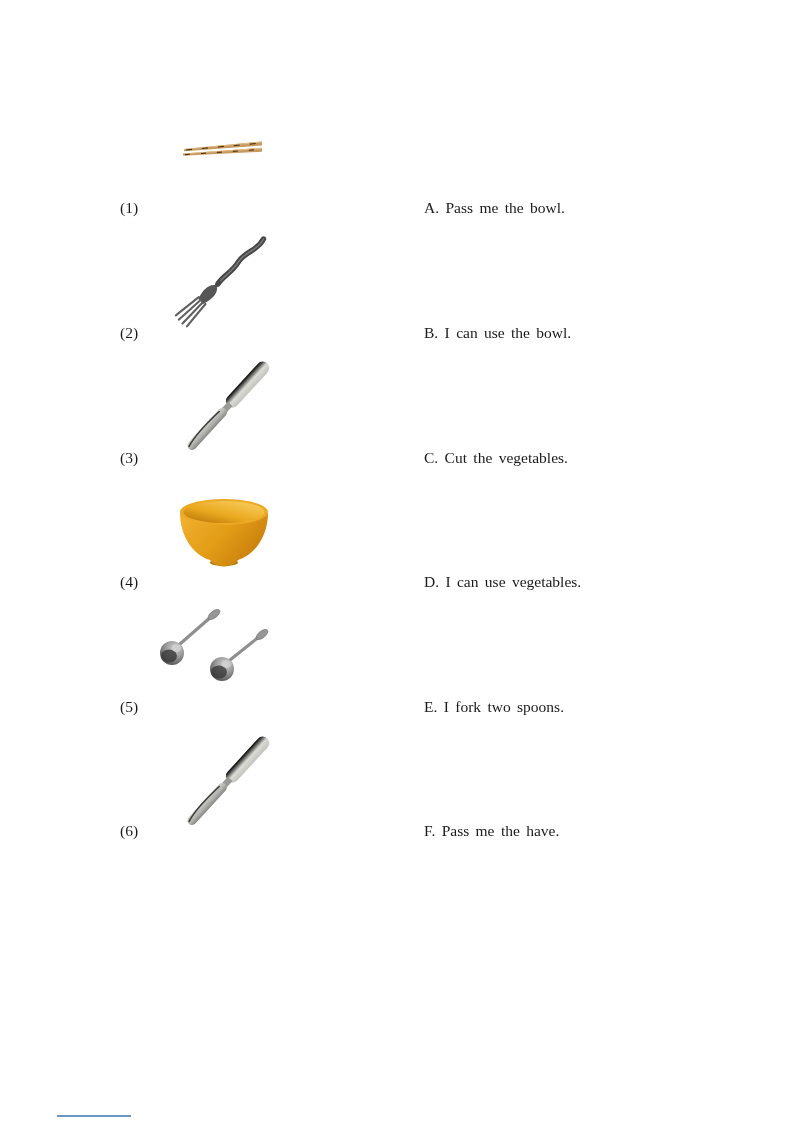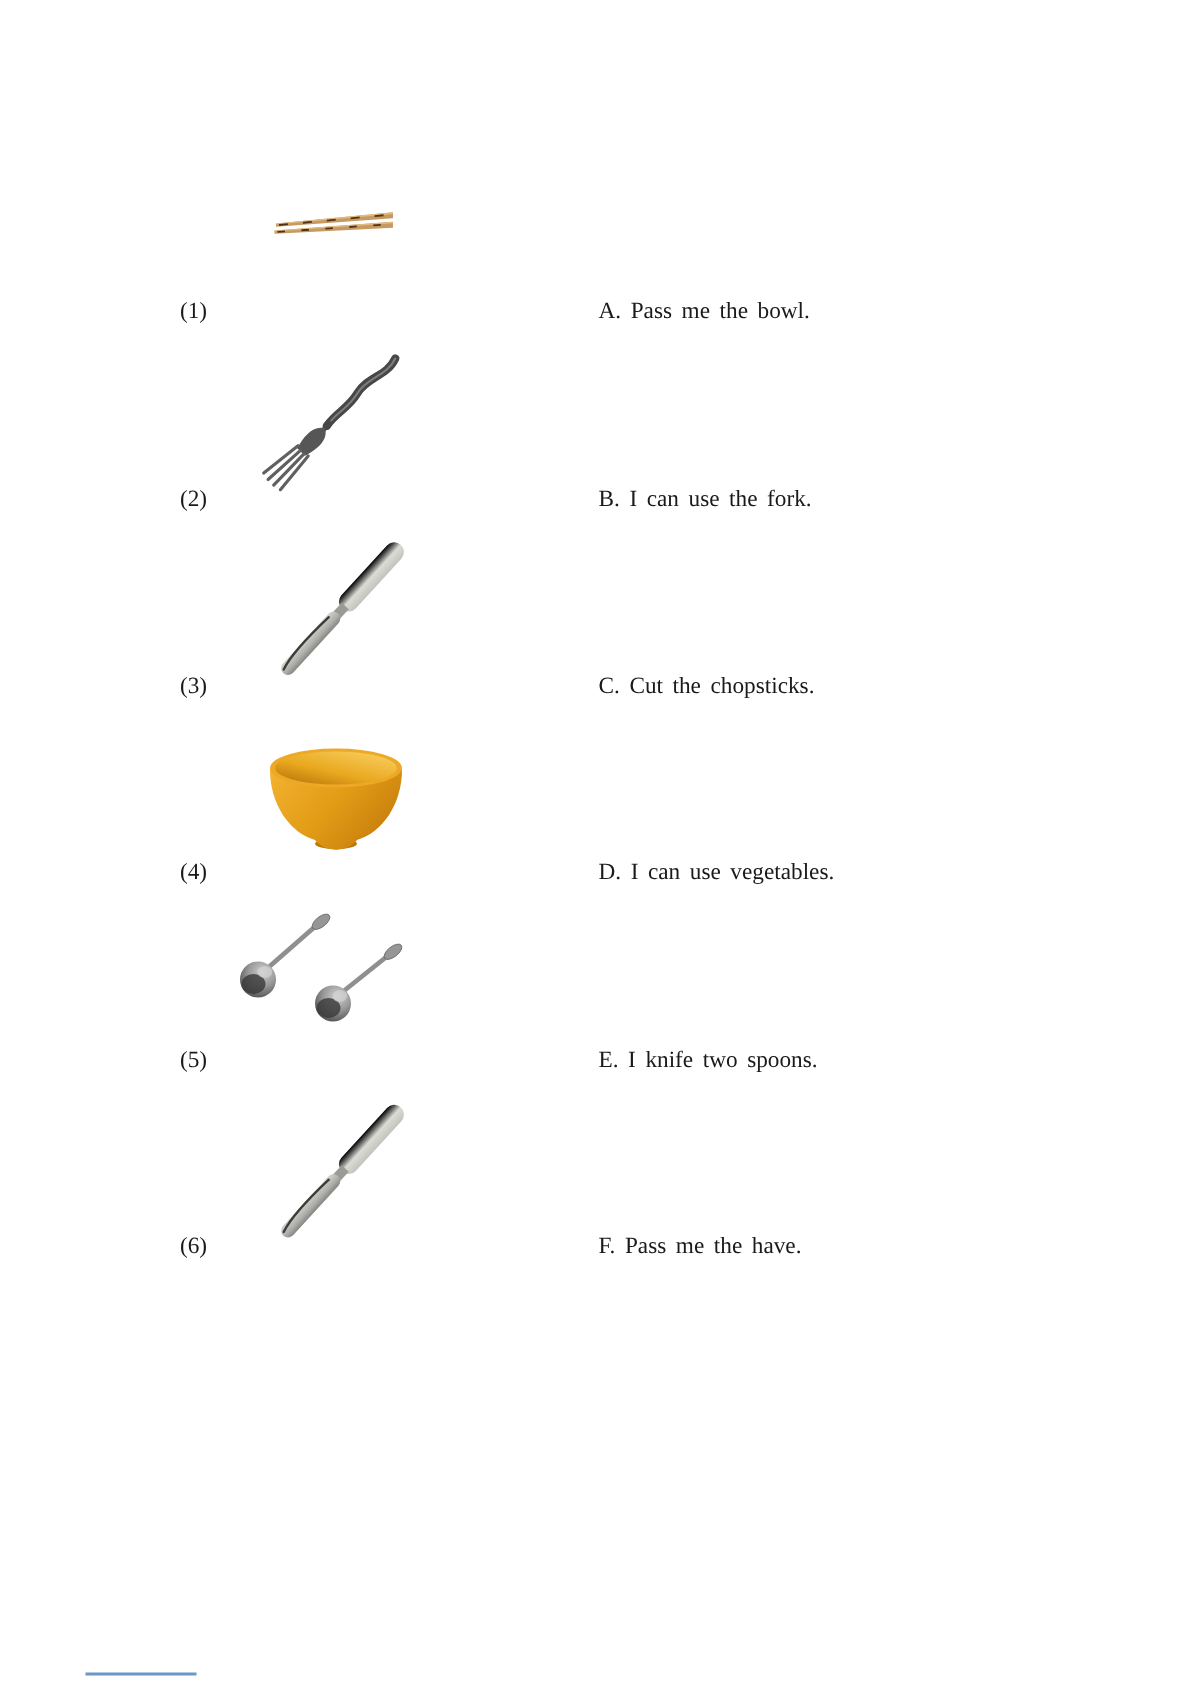--- a/index.html
+++ b/index.html
@@ -14,21 +14,21 @@
     color: #1a1a1a;
   }
   .label, .sentence {
     position: absolute;
     font-size: 15.5px;
     line-height: 18px;
     word-spacing: 2.5px;
     white-space: nowrap;
   }
   .label { left: 120px; }
-  .sentence { left: 399px; }
+  .sentence { left: 424px; }
   .r1 { top: 199px; }
   .r2 { top: 324px; }
   .r3 { top: 449px; }
   .r4 { top: 573px; }
   .r5 { top: 698px; }
   .r6 { top: 822px; }
   .art { position: absolute; }
   .art svg { display: block; overflow: visible; }
   .footer-line {
     position: absolute;
@@ -67,21 +67,21 @@
         <path d="M52.3,58 C59.5,62 58.5,72 55.8,80.5 L48.6,80.5 C46,72 45,62 52.3,58 Z" fill="#565656"></path>
         <line x1="47.8" y1="79" x2="44.5" y2="108" stroke="#606060" stroke-width="2.1" stroke-linecap="round"></line>
         <line x1="51.2" y1="80" x2="49.6" y2="109" stroke="#606060" stroke-width="2.1" stroke-linecap="round"></line>
         <line x1="54.4" y1="80" x2="54.9" y2="109" stroke="#606060" stroke-width="2.1" stroke-linecap="round"></line>
         <line x1="57.4" y1="79" x2="60.2" y2="108" stroke="#606060" stroke-width="2.1" stroke-linecap="round"></line>
       </g>
     </svg>
   </div>
 
   <div class="label r2">(2)</div>
-  <div class="sentence r2">B. I can use the fork.</div>
+  <div class="sentence r2">B. I can use the bowl.</div>
 
   <div class="art" style="left:182px; top:358px; width:92px; height:98px;">
     <svg width="92" height="98" viewBox="0 0 92 98">
       <defs>
         <linearGradient id="bladeGrad1" x1="0" y1="0" x2="1" y2="0">
           <stop offset="0" stop-color="#ececе8"></stop>
           <stop offset="0" stop-color="#ececе8"></stop>
           <stop offset="0.5" stop-color="#dcdcd7"></stop>
           <stop offset="1" stop-color="#c3c3bd"></stop>
         </linearGradient>
@@ -94,21 +94,21 @@
       <g transform="rotate(42.5 46 48)">
         <rect x="39.5" y="-10" width="13" height="58" rx="6.5" fill="url(#bladeGrad1)"></rect>
         <rect x="43" y="45" width="6.4" height="9" fill="#9a9a96"></rect>
         <rect x="41.5" y="52" width="9.2" height="54" rx="4.6" fill="url(#handleGrad1)"></rect>
         <path d="M43.2,58 C41.6,80 42,95 44.6,104" fill="none" stroke="#3c3c38" stroke-width="1.6" stroke-linecap="round"></path>
       </g>
     </svg>
   </div>
 
   <div class="label r3">(3)</div>
-  <div class="sentence r3">C. Cut the chopsticks.</div>
+  <div class="sentence r3">C. Cut the vegetables.</div>
 
   <div class="art" style="left:179px; top:498px; width:90px; height:70px;">
     <svg width="90" height="70" viewBox="0 0 90 70">
       <defs>
         <linearGradient id="bowlBody" x1="0" y1="0" x2="1" y2="0.55">
           <stop offset="0" stop-color="#f3b230"></stop>
           <stop offset="0.55" stop-color="#e29c16"></stop>
           <stop offset="1" stop-color="#c97f0d"></stop>
         </linearGradient>
         <linearGradient id="bowlInner" x1="0" y1="1" x2="0.85" y2="0">
@@ -146,21 +146,21 @@
 
       <line x1="78" y1="53" x2="108" y2="29" stroke="#8f8f8f" stroke-width="3.2" stroke-linecap="round"></line>
       <ellipse cx="110" cy="27.5" rx="7" ry="3.4" fill="#969696" stroke="#6f6f6f" stroke-width="0.6" transform="rotate(-38 110 27.5)"></ellipse>
       <circle cx="70" cy="62" r="12" fill="url(#spoonBowlGrad)"></circle>
       <ellipse cx="67" cy="65" rx="8" ry="6.6" fill="#383838" opacity="0.8"></ellipse>
       <ellipse cx="74.5" cy="57" rx="5" ry="4" fill="#d5d5d5" opacity="0.65"></ellipse>
     </svg>
   </div>
 
   <div class="label r5">(5)</div>
-  <div class="sentence r5">E. I knife two spoons.</div>
+  <div class="sentence r5">E. I fork two spoons.</div>
 
   <div class="art" style="left:182px; top:733px; width:92px; height:98px;">
     <svg width="92" height="98" viewBox="0 0 92 98">
       <defs>
         <linearGradient id="bladeGrad2" x1="0" y1="0" x2="1" y2="0">
           <stop offset="0" stop-color="#ececе8"></stop>
           <stop offset="0.5" stop-color="#dcdcd7"></stop>
           <stop offset="1" stop-color="#c3c3bd"></stop>
         </linearGradient>
         <linearGradient id="handleGrad2" x1="0" y1="0" x2="1" y2="0">

